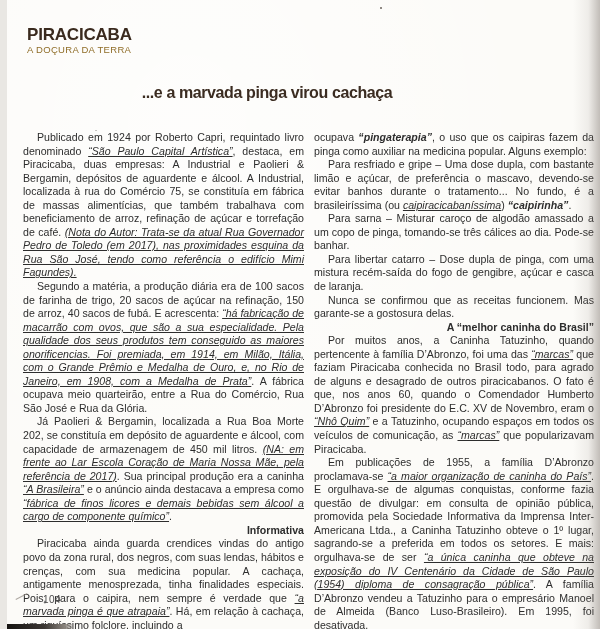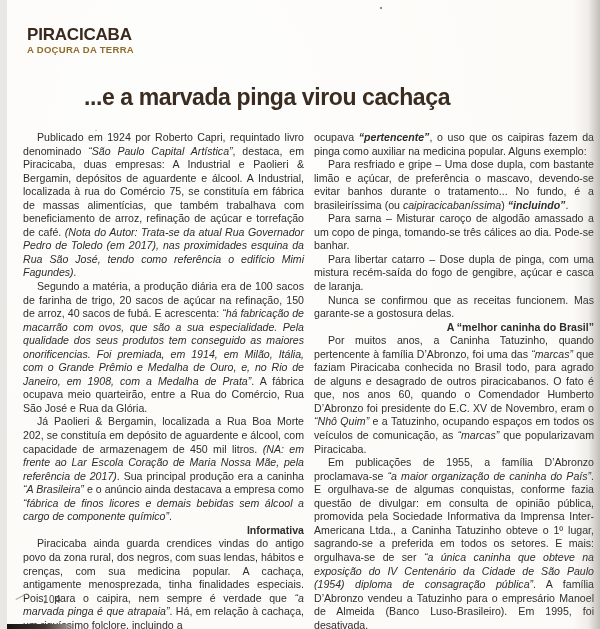--- a/index.html
+++ b/index.html
@@ -18,38 +18,38 @@
       var(--paper);
     color:var(--ink);
     margin-left:7px;
   }
   .brand{position:absolute;left:20px;top:26px;line-height:1;}
   .brand-title{
     font-size:17px;font-weight:bold;color:var(--brand-dark);
     letter-spacing:-0.2px;
   }
   .brand-subtitle{
-    font-size:9.5px;font-weight:bold;color:var(--brand-gold);
+    font-size:9.5px;font-weight:normal;color:var(--brand-gold);
     letter-spacing:0.3px;margin-top:2px;
   }
   .article-title{
     position:absolute;left:15px;top:84px;width:490px;
-    text-align:center;font-size:23px;font-weight:bold;
+    text-align:center;font-size:16px;font-weight:bold;
     color:#3b2c21;letter-spacing:-0.4px;
   }
   .col{
     position:absolute;top:131px;
     font-size:10.6px;line-height:13.55px;color:var(--ink);
   }
   .col-left{left:16px;width:281px;}
   .col-right{left:307px;width:280px;}
   .col p{margin:0;text-align:justify;}
   .col p.in{text-indent:14px;}
   .col p.h{font-weight:bold;text-align:right;}
-  .i{font-style:italic;}
+  .i{font-style:italic;text-decoration:underline;}
   .bi{font-weight:bold;font-style:italic;}
   .page-number{
     position:absolute;left:36px;top:594px;
     font-size:10px;color:#4a4a4a;letter-spacing:0.5px;
   }
   .edge-shadow-right{
     position:absolute;top:0;right:0;width:34px;height:629px;
     background:linear-gradient(to right,
       rgba(120,110,100,0) 0%,
       rgba(120,110,100,0.10) 45%,
@@ -83,22 +83,22 @@
   <h1 class="article-title">...e a marvada pinga virou cachaça</h1>
 
   <div class="col col-left">
       <p class="in"><span>Publicado em 1924 por Roberto Capri, requintado livro denominado </span><span class="i">“São Paulo Capital Artística”</span><span>, destaca, em Piracicaba, duas empresas: A Industrial e Paolieri &amp; Bergamin, depósitos de aguardente e álcool. A Industrial, localizada à rua do Comércio 75, se constituía em fábrica de massas alimentícias, que também trabalhava com beneficiamento de arroz, refinação de açúcar e torrefação de café. </span><span class="i">(Nota do Autor: Trata-se da atual Rua Governador Pedro de Toledo (em 2017), nas proximidades esquina da Rua São José, tendo como referência o edifício Mimi Fagundes).</span></p>
       <p class="in"><span>Segundo a matéria, a produção diária era de 100 sacos de farinha de trigo, 20 sacos de açúcar na refinação, 150 de arroz, 40 sacos de fubá. E acrescenta: </span><span class="i">“há fabricação de macarrão com ovos, que são a sua especialidade. Pela qualidade dos seus produtos tem conseguido as maiores onorificencias. Foi premiada, em 1914, em Milão, Itália, com o Grande Prêmio e Medalha de Ouro, e, no Rio de Janeiro, em 1908, com a Medalha de Prata”</span><span>. A fábrica ocupava meio quarteirão, entre a Rua do Comércio, Rua São José e Rua da Glória.</span></p>
       <p class="in"><span>Já Paolieri &amp; Bergamin, localizada a Rua Boa Morte 202, se constituía em depósito de aguardente e álcool, com capacidade de armazenagem de 450 mil litros. </span><span class="i">(NA: em frente ao Lar Escola Coração de Maria Nossa Mãe, pela referência de 2017)</span><span>. Sua principal produção era a caninha </span><span class="i">“A Brasileira”</span><span> e o anúncio ainda destacava a empresa como </span><span class="i">“fábrica de finos licores e demais bebidas sem álcool a cargo de componente químico”</span><span>.</span></p>
       <p class="in h"><span>Informativa</span></p>
       <p class="in"><span>Piracicaba ainda guarda crendices vindas do antigo povo da zona rural, dos negros, com suas lendas, hábitos e crenças, com sua medicina popular.  A cachaça, antigamente menosprezada, tinha finalidades especiais. Pois, para o caipira, nem sempre é verdade que </span><span class="i">“a marvada pinga é que atrapaia”</span><span>. Há, em relação à cachaça, um riquíssimo folclore, incluindo a</span></p>
     </div>
   <div class="col col-right">
-      <p><span>ocupava </span><span class="bi">“pertencente”</span><span>, o uso que os caipiras fazem da pinga como auxiliar na medicina popular. Alguns exemplo:</span></p>
-      <p class="in"><span>Para resfriado e gripe – Uma dose dupla, com bastante limão e açúcar, de preferência o mascavo, devendo-se evitar banhos durante o tratamento... No fundo, é a brasileiríssima (ou </span><span class="i">caipiracicabaníssima</span><span>) </span><span class="bi">“incluindo”</span><span>.</span></p>
+      <p><span>ocupava </span><span class="bi">“pingaterapia”</span><span>, o uso que os caipiras fazem da pinga como auxiliar na medicina popular. Alguns exemplo:</span></p>
+      <p class="in"><span>Para resfriado e gripe – Uma dose dupla, com bastante limão e açúcar, de preferência o mascavo, devendo-se evitar banhos durante o tratamento... No fundo, é a brasileiríssima (ou </span><span class="i">caipiracicabaníssima</span><span>) </span><span class="bi">“caipirinha”</span><span>.</span></p>
       <p class="in"><span>Para sarna – Misturar caroço de algodão amassado a um copo de pinga, tomando-se três cálices ao dia. Pode-se banhar.</span></p>
       <p class="in"><span>Para libertar catarro – Dose dupla de pinga, com uma mistura recém-saída do fogo de gengibre, açúcar e casca de laranja.</span></p>
       <p class="in"><span>Nunca se confirmou que as receitas funcionem. Mas garante-se a gostosura delas.</span></p>
       <p class="in h"><span>A “melhor caninha do Brasil”</span></p>
       <p class="in"><span>Por muitos anos, a Caninha Tatuzinho, quando pertencente à família D’Abronzo, foi uma das </span><span class="i">“marcas”</span><span> que faziam Piracicaba conhecida no Brasil todo, para agrado de alguns e desagrado de outros piracicabanos. O fato é que, nos anos 60, quando o Comendador Humberto D’Abronzo foi presidente do E.C. XV de Novembro, eram o </span><span class="i">“Nhô Quim”</span><span> e a Tatuzinho, ocupando espaços em todos os veículos de comunicação, as </span><span class="i">“marcas”</span><span> que popularizavam Piracicaba.</span></p>
       <p class="in"><span>Em publicações de 1955, a família D’Abronzo proclamava-se </span><span class="i">“a maior organização de caninha do País”</span><span>. E orgulhava-se de algumas conquistas, conforme fazia questão de divulgar: em consulta de opinião pública, promovida pela Sociedade Informativa da Imprensa Inter-Americana Ltda., a Caninha Tatuzinho obteve o 1º lugar, sagrando-se a preferida em todos os setores. E mais: orgulhava-se de ser </span><span class="i">“a única caninha que obteve na exposição do IV Centenário da Cidade de São Paulo (1954) diploma de consagração pública”</span><span>. A família D’Abronzo vendeu a Tatuzinho para o empresário Manoel de Almeida (Banco Luso-Brasileiro). Em 1995, foi desativada.</span></p>
     </div>
 
   <div class="page-number">104</div>
 

